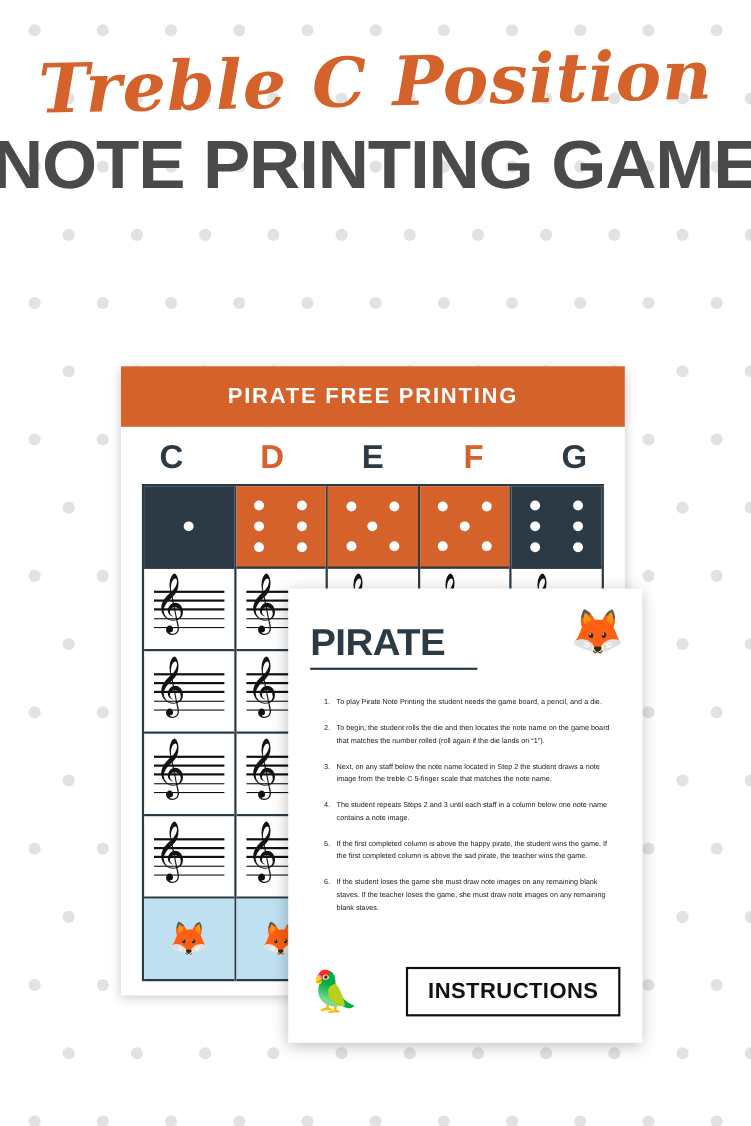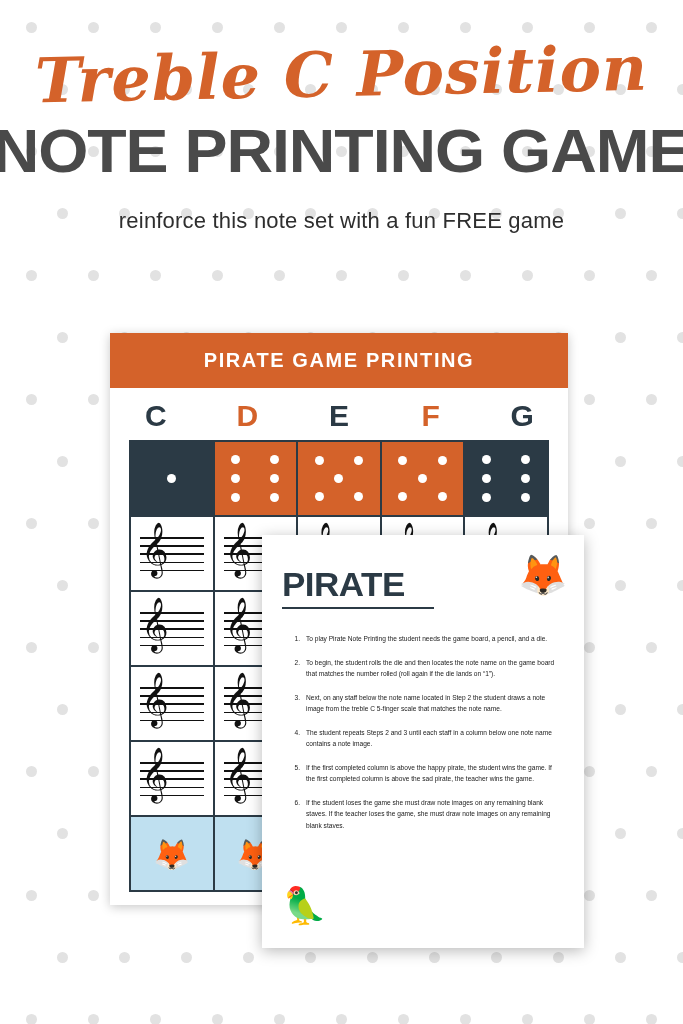--- a/index.html
+++ b/index.html
@@ -436,25 +436,24 @@
     <div class="dot" style="left: 398px; top: 1014px;"></div>
     <div class="dot" style="left: 460px; top: 1014px;"></div>
     <div class="dot" style="left: 522px; top: 1014px;"></div>
     <div class="dot" style="left: 584px; top: 1014px;"></div>
     <div class="dot" style="left: 646px; top: 1014px;"></div>
   </div>
 
 <div class="header">
   <div class="title-script">Treble C Position</div>
   <div class="title-main">NOTE PRINTING GAME</div>
-  <div class="subtitle">reinforce this note set with a fun FREE game</div>
 </div>
 
 <div class="board">
-  <div class="board-banner">PIRATE GAME PRINTING</div>
+  <div class="board-banner">PIRATE FREE PRINTING</div>
   <div class="board-letters" id="board-letters">
       <div style="color: rgb(43, 58, 69);">C</div>
       <div style="color: rgb(212, 98, 42);">D</div>
       <div style="color: rgb(43, 58, 69);">E</div>
       <div style="color: rgb(212, 98, 42);">F</div>
       <div style="color: rgb(43, 58, 69);">G</div>
     </div>
   <div class="grid" id="board-grid">
       <div class="col">
         <div class="cell die" style="background: rgb(43, 58, 69);">
@@ -742,14 +741,15 @@
         <div class="num">5.</div>
         <div class="txt">If the first completed column is above the happy pirate, the student wins the game. If the first completed column is above the sad pirate, the teacher wins the game.</div>
       </div>
       <div class="step">
         <div class="num">6.</div>
         <div class="txt">If the student loses the game she must draw note images on any remaining blank staves. If the teacher loses the game, she must draw note images on any remaining blank staves.</div>
       </div>
     </div>
   <div class="ins-footer">
     <div class="parrot">🦜</div>
+    <div class="ins-btn">INSTRUCTIONS</div>
   </div>
 </div>
 
 </body></html>

